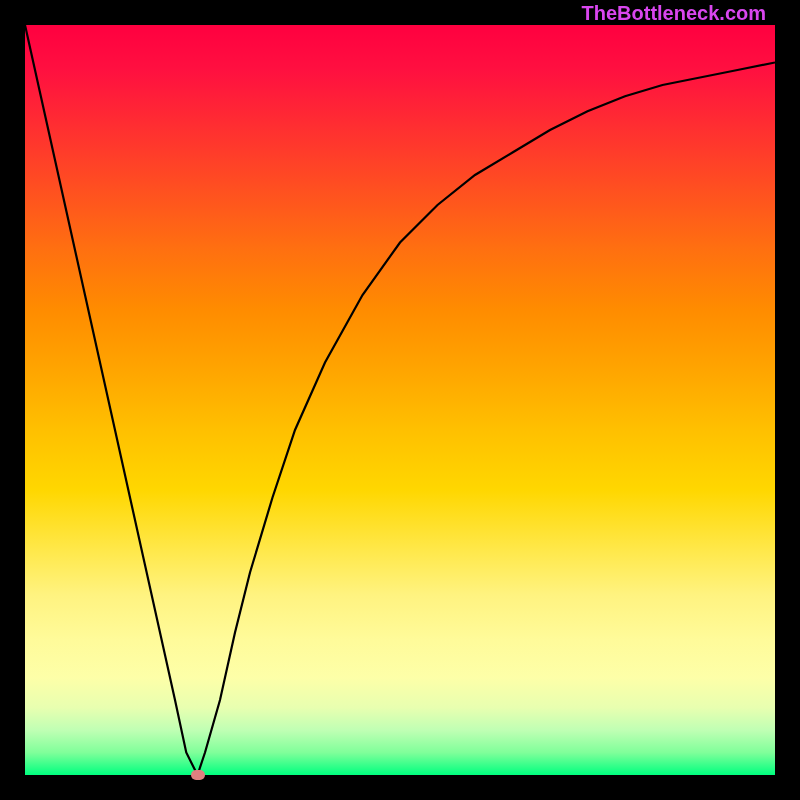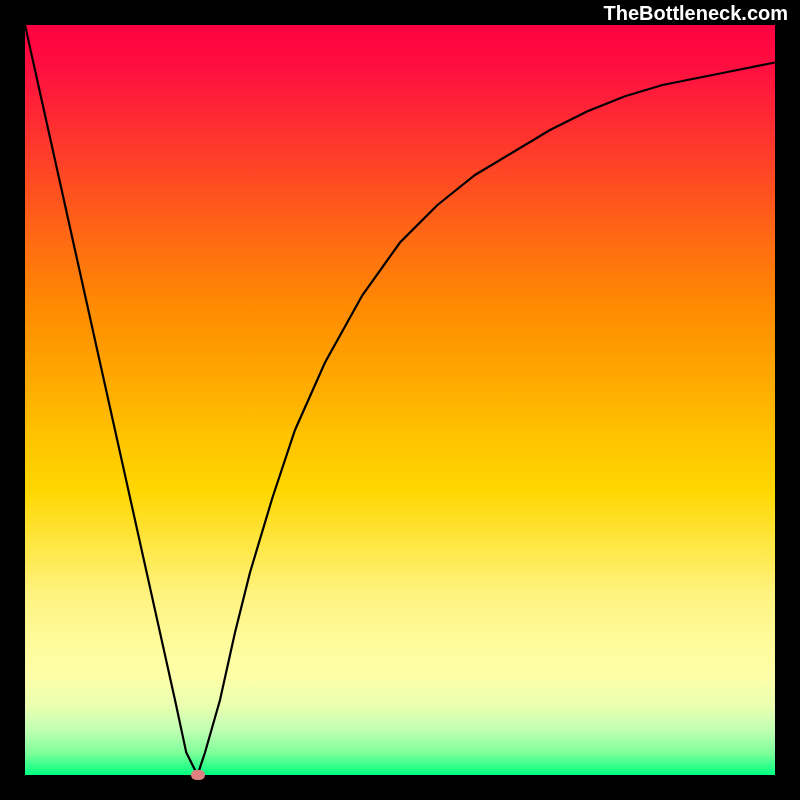--- a/index.html
+++ b/index.html
@@ -7,24 +7,24 @@
     width: 800px;
     height: 800px;
     background: #000;
     position: relative;
     font-family: Arial, Helvetica, sans-serif;
     overflow: hidden;
   }
   .watermark {
     position: absolute;
     top: 2px;
-    right: 12px;
+    right: 34px;
     font-size: 20px;
     font-weight: bold;
-    color: #ffffff;
+    color: #d946ef;
     z-index: 10;
   }
   .plot-area {
     position: absolute;
     left: 25px;
     top: 25px;
     width: 750px;
     height: 750px;
     background: linear-gradient(to bottom,
       #ff0040 0%,

